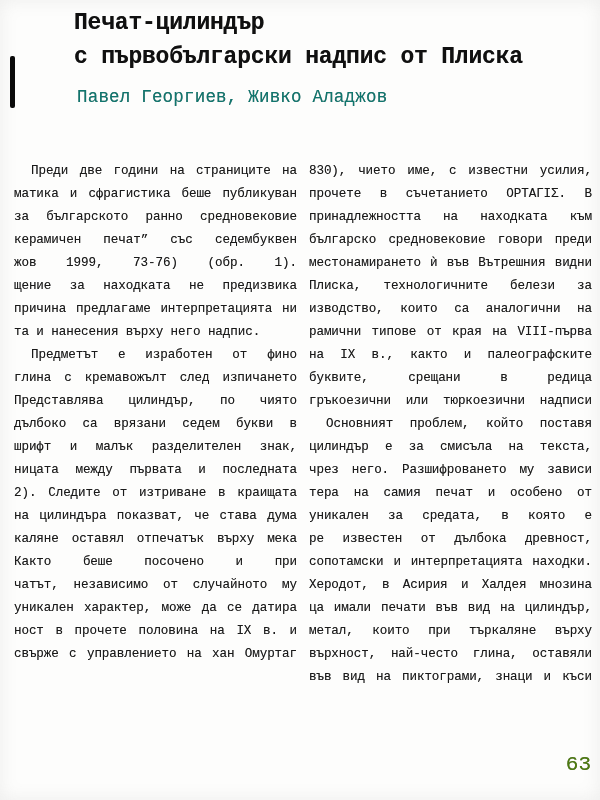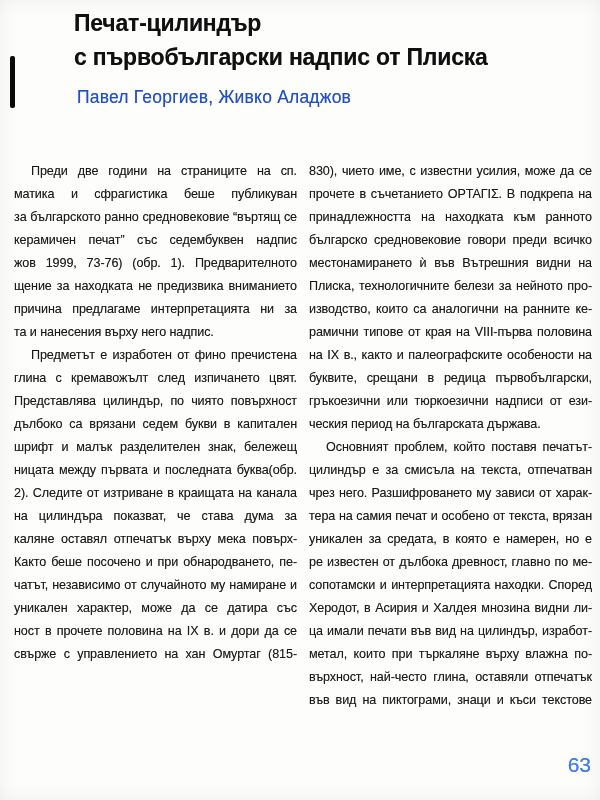--- a/index.html
+++ b/index.html
@@ -6,21 +6,21 @@
     margin: 0;
     padding: 0;
     background: #ffffff;
   }
   .page {
     position: relative;
     width: 600px;
     height: 800px;
     background: #fdfdfc;
     overflow: hidden;
-    font-family: Liberation Sans, sans-serif;
+    font-family: Liberation Mono, monospace;
     color: #161616;
     box-shadow: inset 0 0 18px rgba(120,120,120,0.12);
   }
   .scan-bar {
     position: absolute;
     left: 10px;
     top: 56px;
     width: 5px;
     height: 52px;
     background: #0a0a0a;
@@ -39,21 +39,21 @@
     letter-spacing: -0.2px;
     color: #101010;
     text-shadow: 0 0 0.6px rgba(0,0,0,0.55);
     white-space: nowrap;
   }
   .authors {
     position: absolute;
     left: 77px;
     top: 87px;
     font-size: 17.5px;
-    color: #1d4ed8;
+    color: #0f766e;
     letter-spacing: 0.2px;
     text-shadow: 0 0 0.5px rgba(40,40,40,0.5);
     white-space: nowrap;
   }
   .columns {
     position: absolute;
     left: 14px;
     top: 160px;
     width: 578px;
     display: flex;
@@ -74,21 +74,21 @@
     text-align: justify;
     text-align-last: justify;
   }
   .line.indent { text-indent: 17px; }
   .line.ragged { text-align-last: left; }
   .page-number {
     position: absolute;
     right: 9px;
     top: 753px;
     font-size: 21px;
-    color: #3b82f6;
+    color: #4d7c0f;
     text-shadow: 0 0 0.6px rgba(0,0,0,0.5);
   }
 </style>
 </head>
 <body>
 
 <div class="page">
   <div class="scan-bar"></div>
 
   <div class="title-block">
@@ -133,21 +133,20 @@
           <div class="line">прочете в съчетанието ΟΡΤΑΓΙΣ. В подкрепа на</div>
           <div class="line">принадлежността на находката към ранното</div>
           <div class="line">българско средновековие говори преди всичко</div>
           <div class="line">местонамирането ѝ във Вътрешния видни на</div>
           <div class="line">Плиска, технологичните белези за нейното про-</div>
           <div class="line">изводство, които са аналогични на ранните ке-</div>
           <div class="line">рамични типове от края на VIII-първа половина</div>
           <div class="line">на IX в., както и палеографските особености на</div>
           <div class="line">буквите, срещани в редица първобългарски,</div>
           <div class="line">гръкоезични или тюркоезични надписи от ези-</div>
-          <div class="line ragged">ческия период на българската държава.</div>
         </div>
         <div class="para">
           <div class="line indent">Основният проблем, който поставя печатът-</div>
           <div class="line">цилиндър е за смисъла на текста, отпечатван</div>
           <div class="line">чрез него. Разшифроването му зависи от харак-</div>
           <div class="line">тера на самия печат и особено от текста, врязан</div>
           <div class="line">уникален за средата, в която е намерен, но е доб-</div>
           <div class="line">ре известен от дълбока древност, главно по ме-</div>
           <div class="line">сопотамски и интерпретацията находки. Според</div>
           <div class="line">Херодот, в Асирия и Халдея мнозина видни ли-</div>

